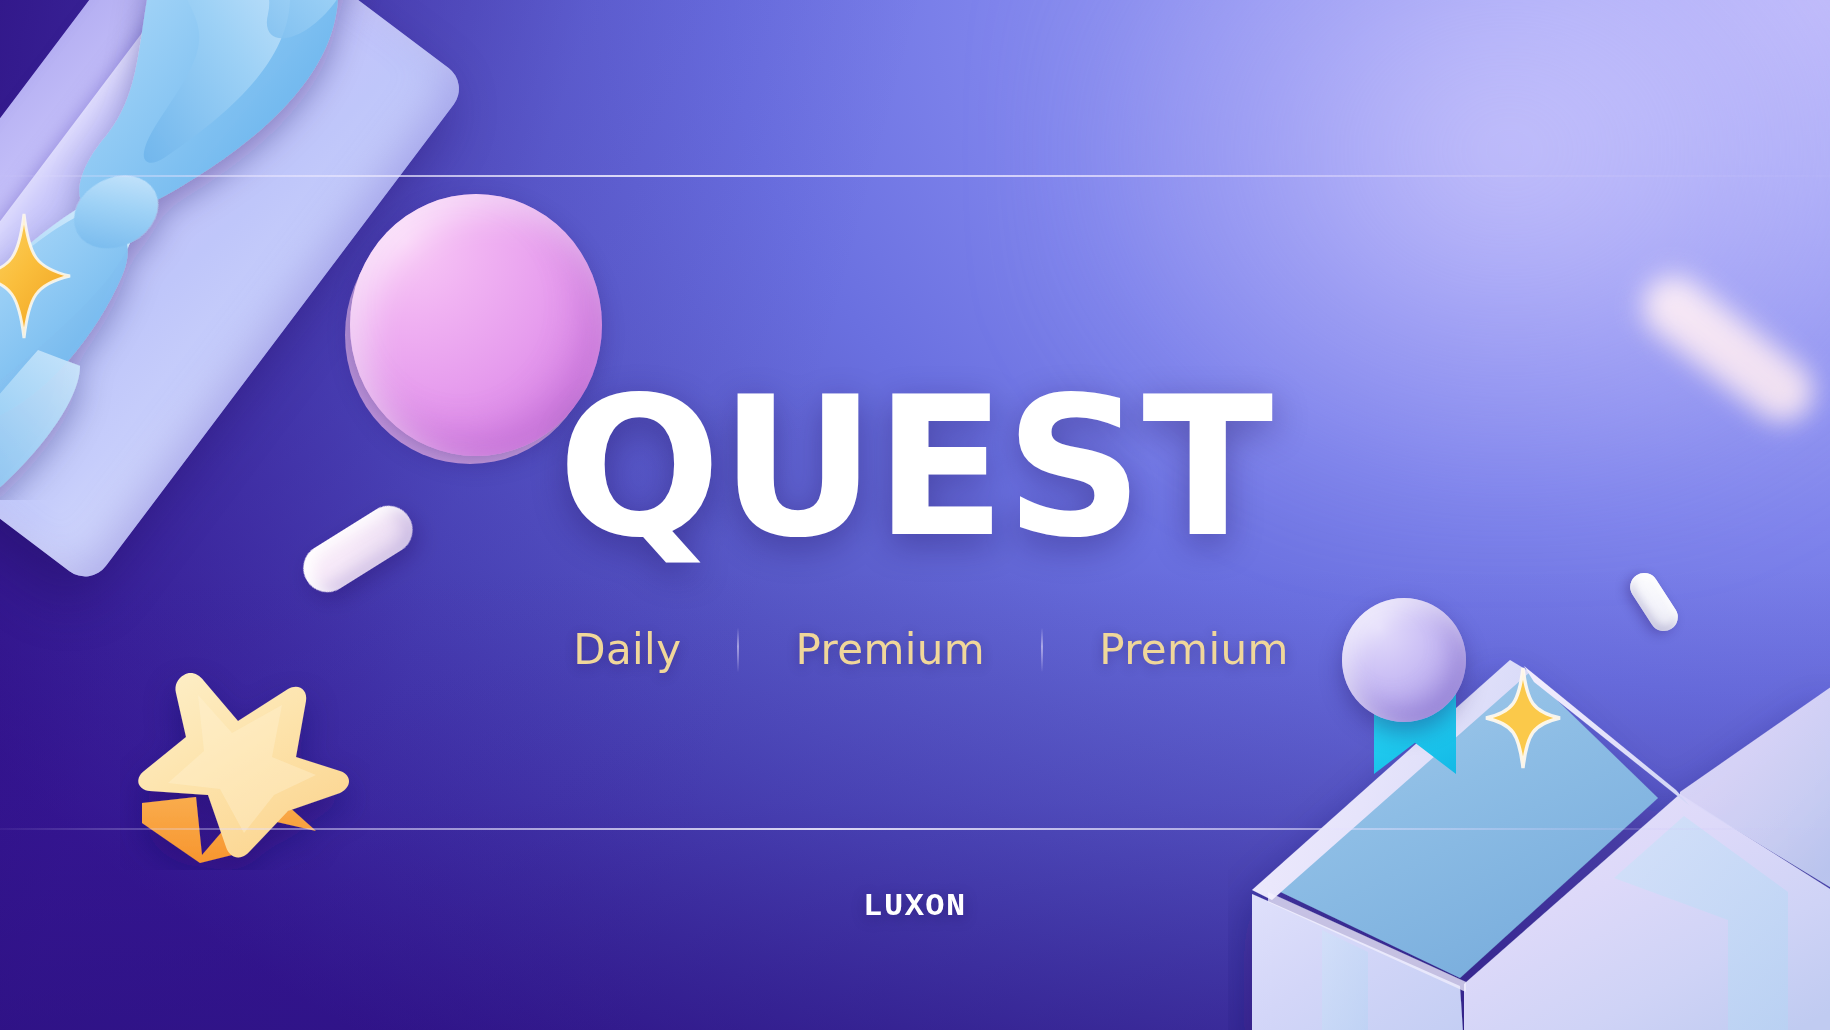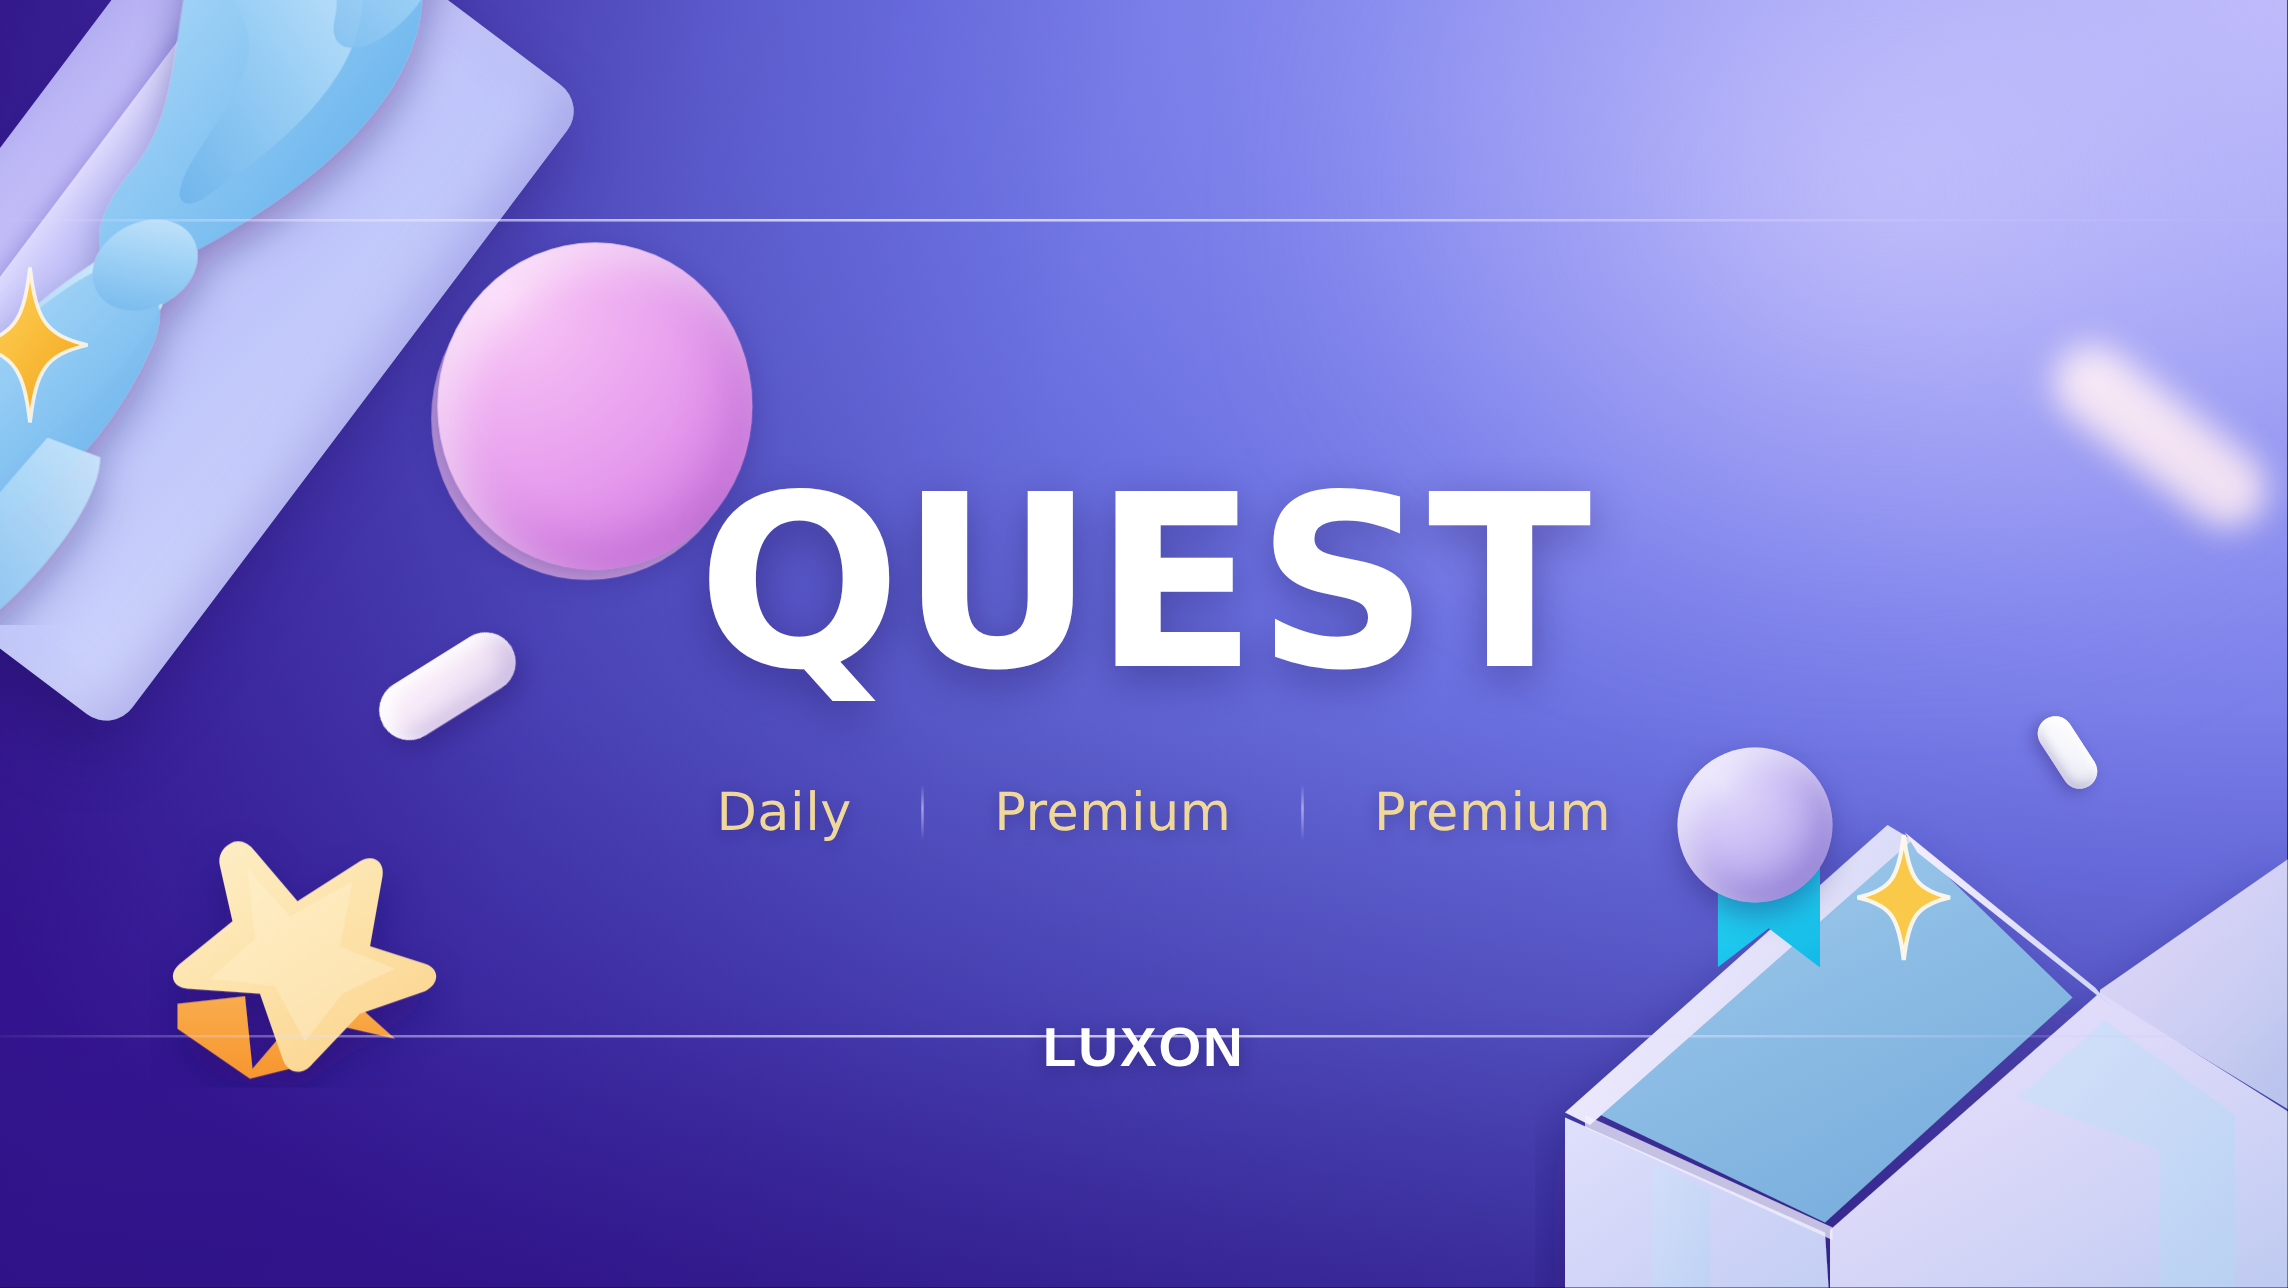--- a/index.html
+++ b/index.html
@@ -229,27 +229,27 @@
   .sub-sep{
     width:2px; height:44px;
     background:linear-gradient(to bottom,
        rgba(226,214,250,0.02) 0%,
        rgba(236,228,252,0.55) 42%,
        rgba(226,216,250,0.42) 62%,
        rgba(226,214,250,0.02) 100%);
     border-radius:2px;
   }
   .brand{
-    position:absolute; left:0; right:0; top:814px;
+    position:absolute; left:0; right:0; top:888px;
     text-align:center;
     color:#ffffff;
-    font-size:44px;
+    font-size:32px;
     font-weight:700;
     letter-spacing:1.5px;
-    font-family:Liberation Sans, sans-serif;
+    font-family:Liberation Mono, monospace;
     text-shadow:0 3px 14px rgba(28,10,80,0.38);
   }
 </style>
 </head>
 <body>
 
 <div id="banner">
 
   <div class="bg-base"></div>
   <div class="bg-tint-left"></div>

